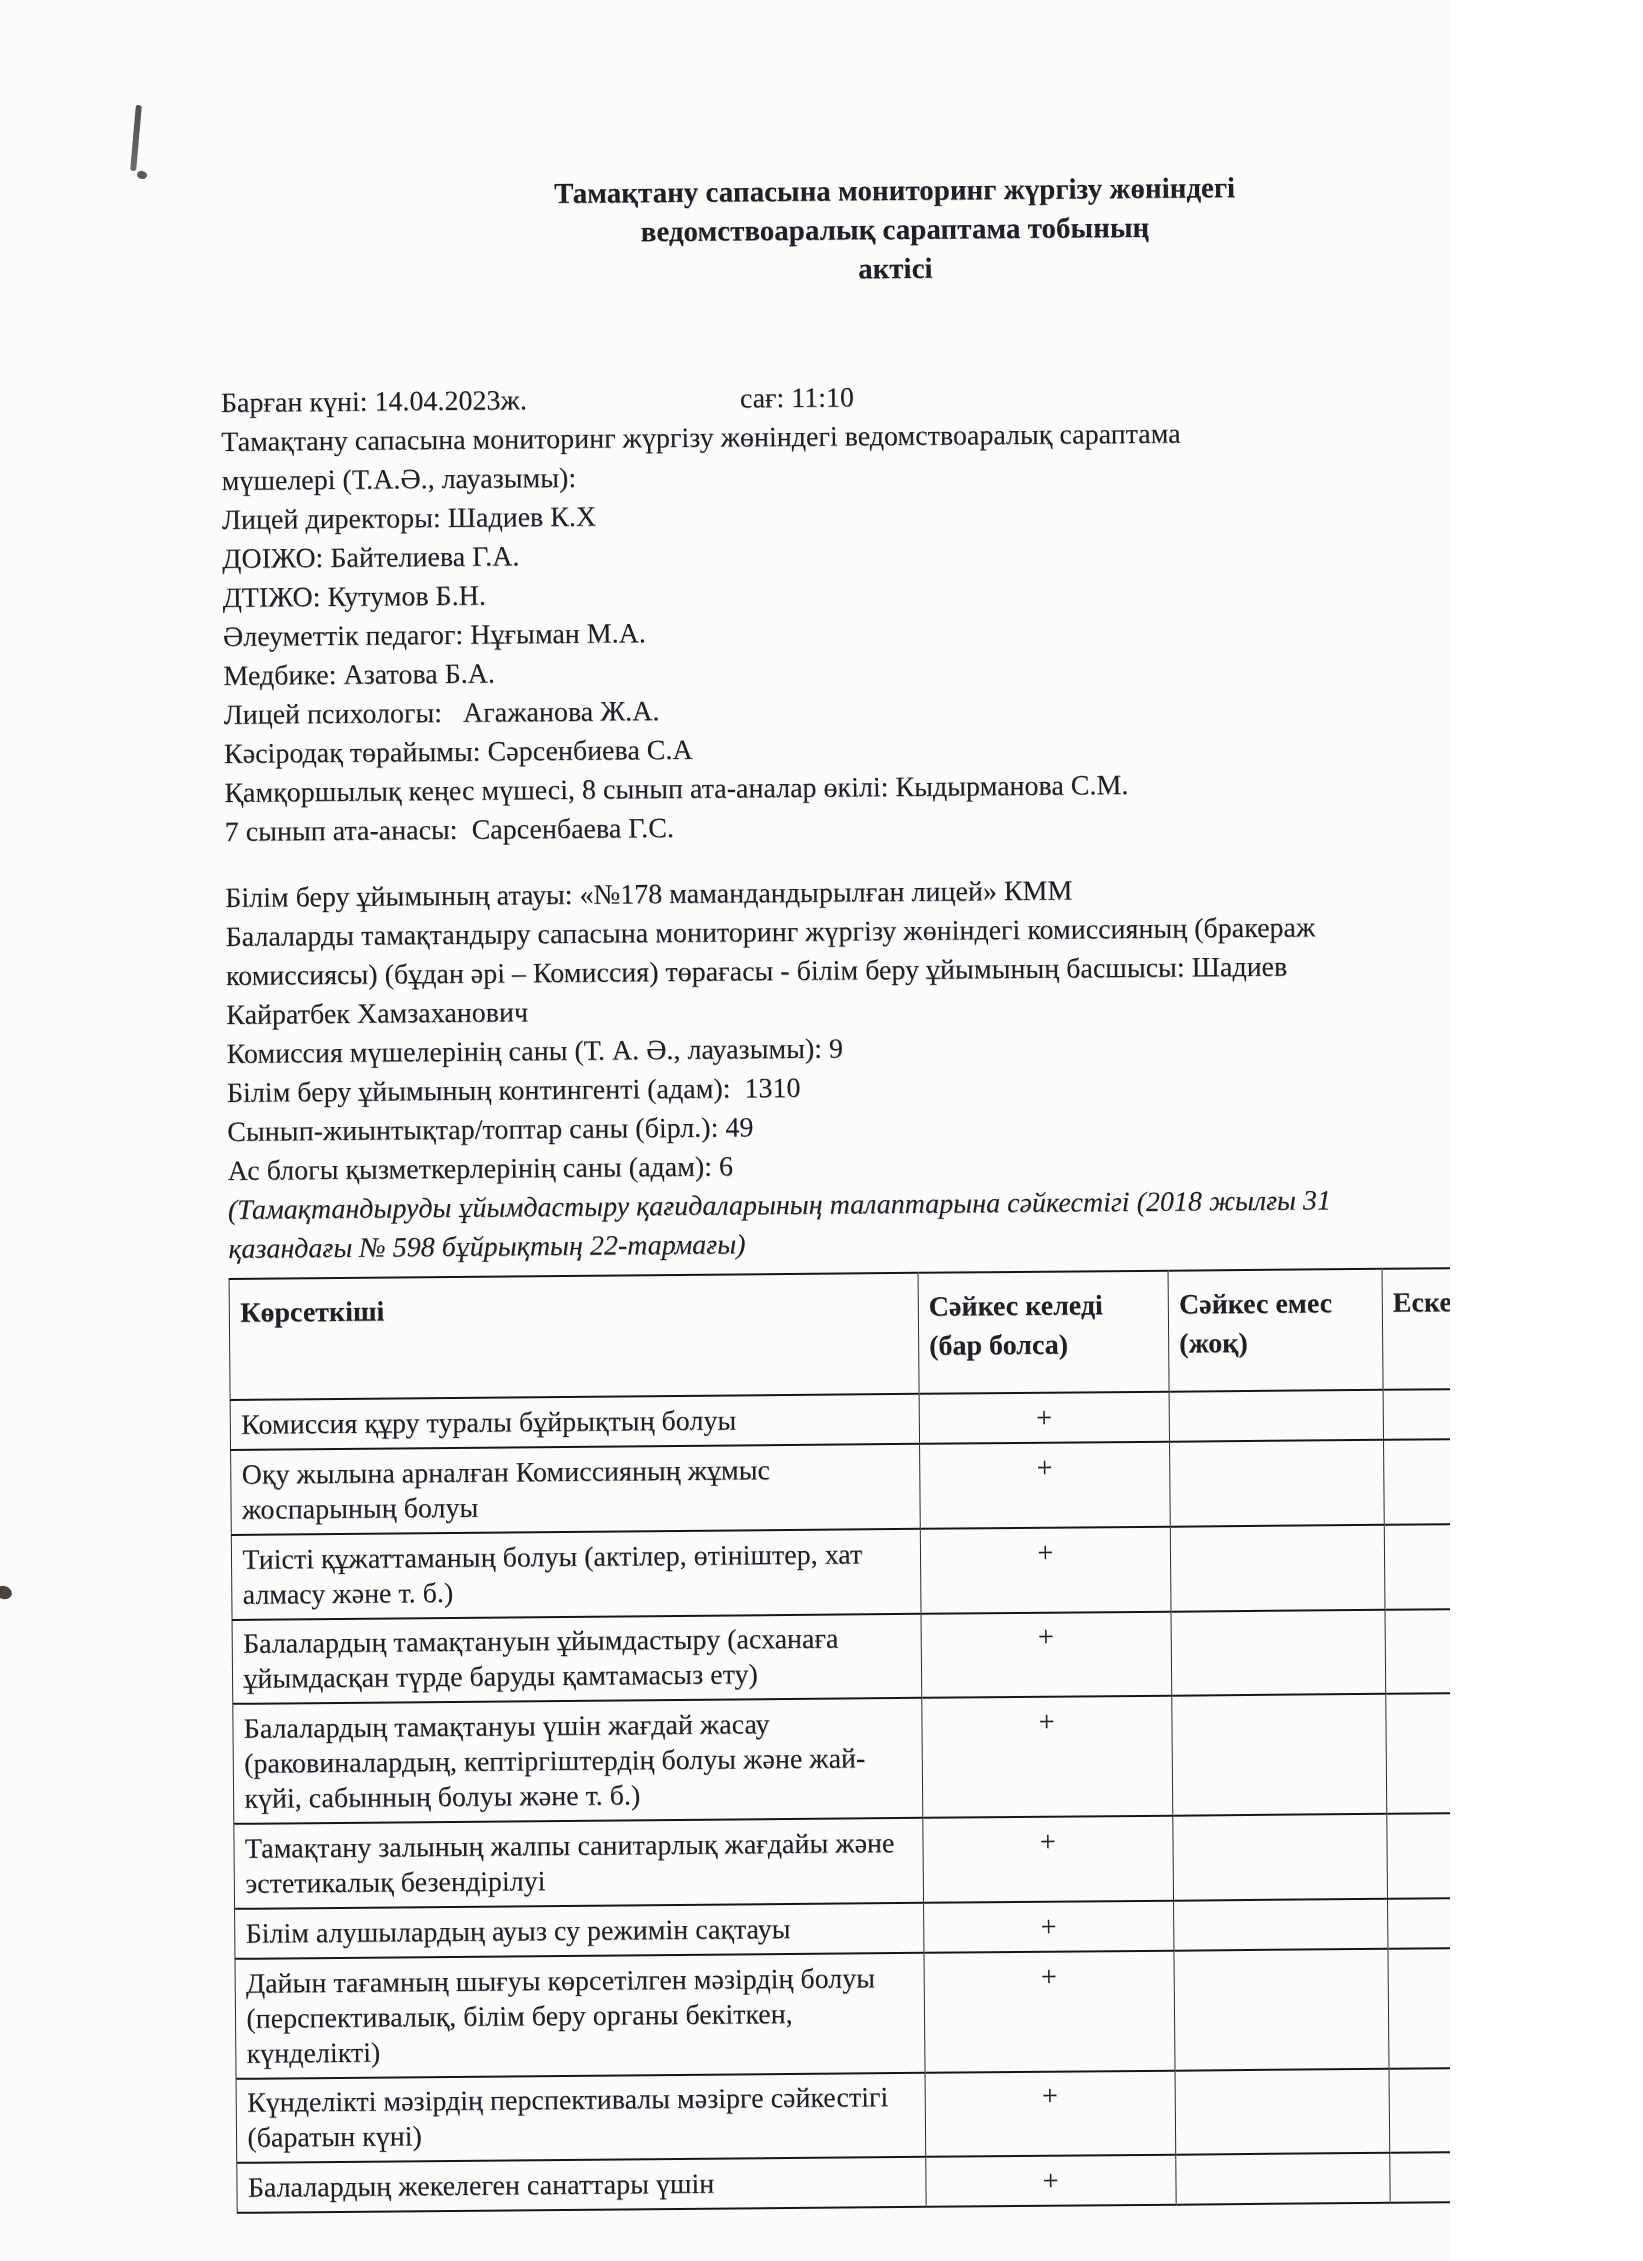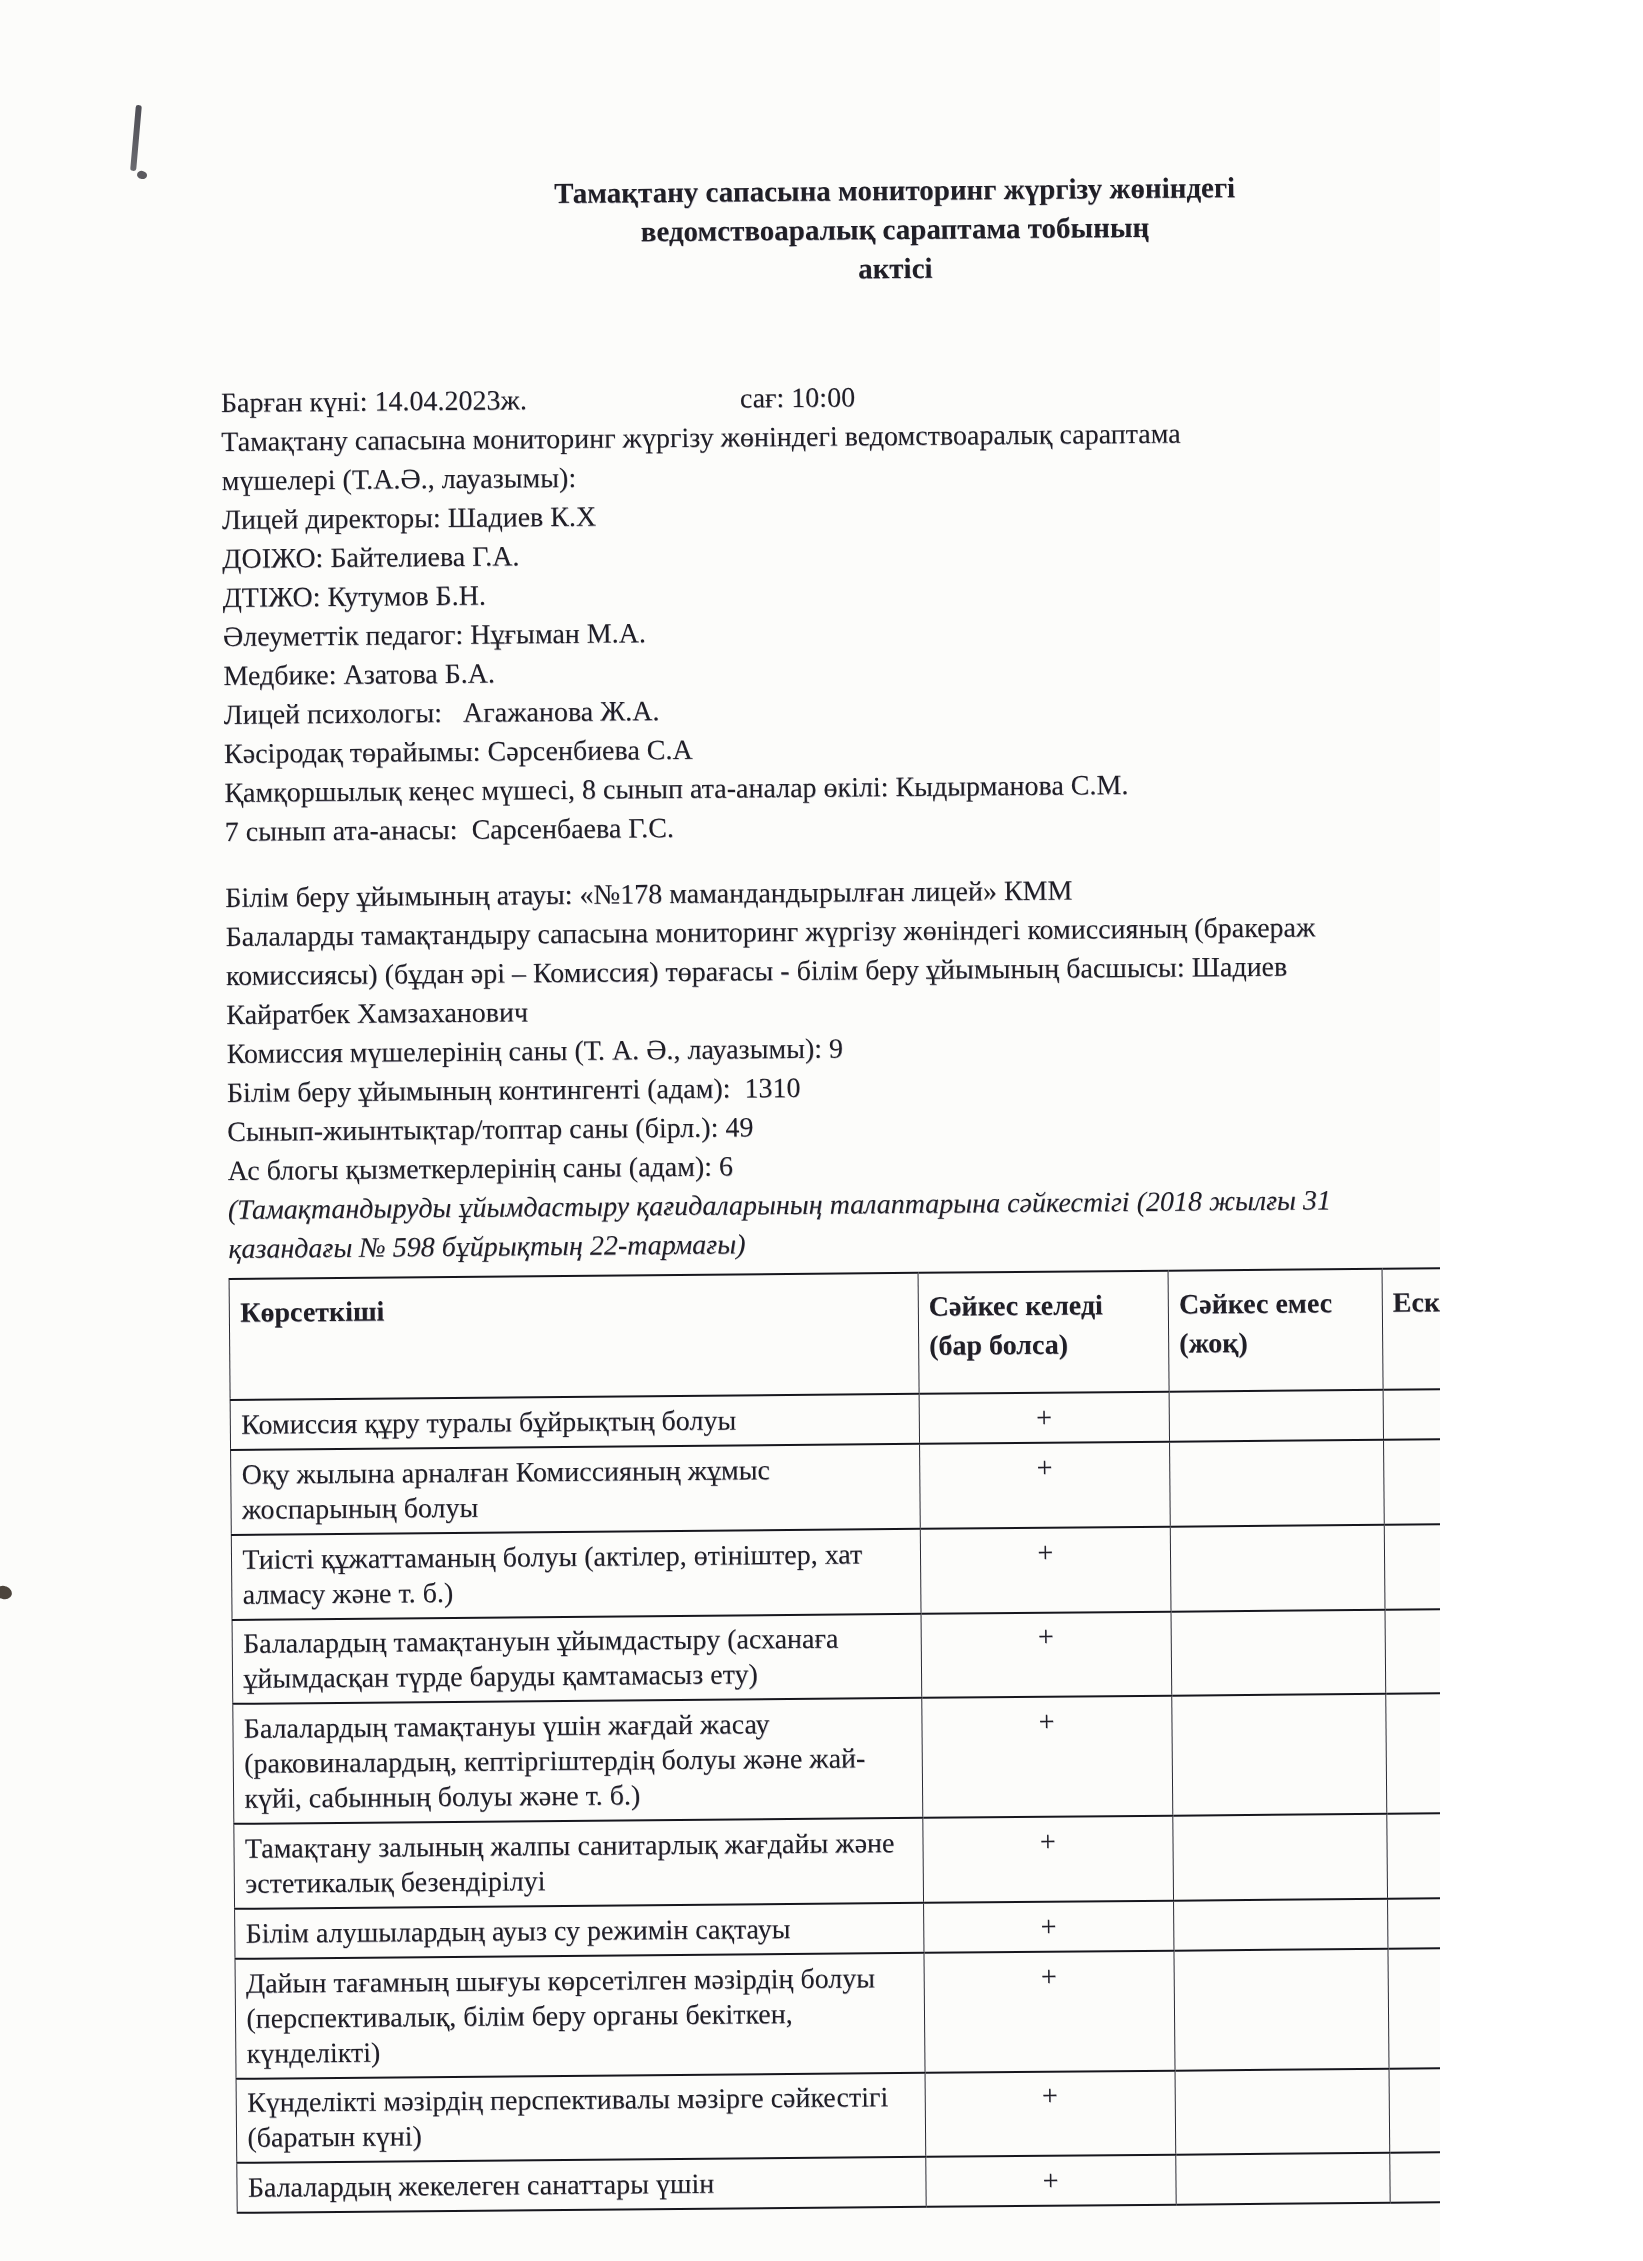--- a/index.html
+++ b/index.html
@@ -8,20 +8,21 @@
     background: #ffffff;
   }
   .page {
     position: relative;
     width: 1440px;
     height: 2261px;
     background: #fcfcfa;
     overflow: hidden;
     font-family: "Liberation Serif", "DejaVu Serif", serif;
     color: #201f26;
+    padding-left: 10px;
   }
   .content {
     position: absolute;
     left: 227px;
     top: 0;
     width: 1351px;
     transform: rotate(-0.5deg);
     transform-origin: 50% 1096px;
     text-shadow: 0.4px 0.6px 0.5px rgba(35,30,70,0.35);
   }
@@ -124,21 +125,21 @@
 
   <div class="content">
 
     <div class="doc-title">
       <div class="title-line">Тамақтану сапасына мониторинг жүргізу жөніндегі</div>
         <div class="title-line">ведомствоаралық сараптама тобының</div>
         <div class="title-line">актісі</div>
     </div>
 
     <div class="body-block block-1">
-      <div class="line"><span>Барған күні: 14.04.2023ж.</span><span class="visit-time">сағ: 10:00</span></div>
+      <div class="line"><span>Барған күні: 14.04.2023ж.</span><span class="visit-time">сағ: 11:10</span></div>
       <div class="line justify-line"><span>Тамақтану сапасына мониторинг жүргізу жөніндегі ведомствоаралық сараптама</span><span>жағдайы</span></div>
       <div class="line">мүшелері (Т.А.Ә., лауазымы):</div>
       <div class="line">Лицей директоры: Шадиев К.Х</div>
         <div class="line">ДОІЖО: Байтелиева Г.А.</div>
         <div class="line">ДТІЖО: Кутумов Б.Н.</div>
         <div class="line">Әлеуметтік педагог: Нұғыман М.А.</div>
         <div class="line">Медбике: Азатова Б.А.</div>
         <div class="line">Лицей психологы:   Агажанова Ж.А.</div>
         <div class="line">Кәсіродақ төрайымы: Сәрсенбиева С.А</div>
         <div class="line">Қамқоршылық кеңес мүшесі, 8 сынып ата-аналар өкілі: Кыдырманова С.М.</div>

